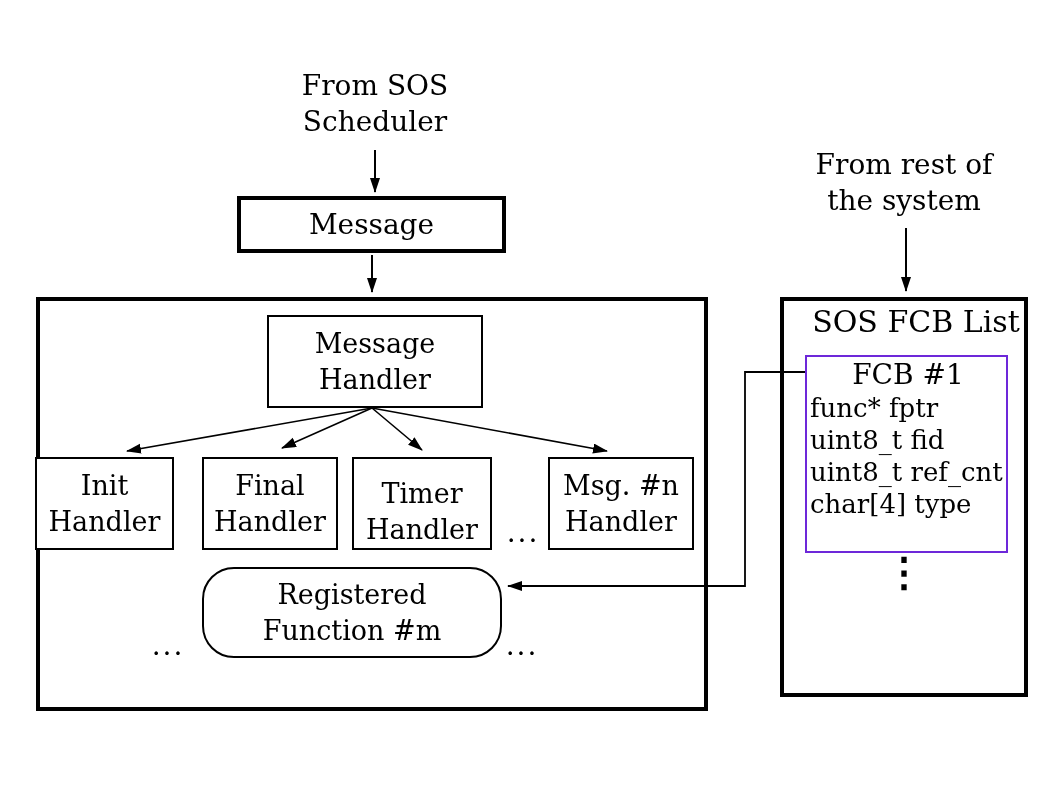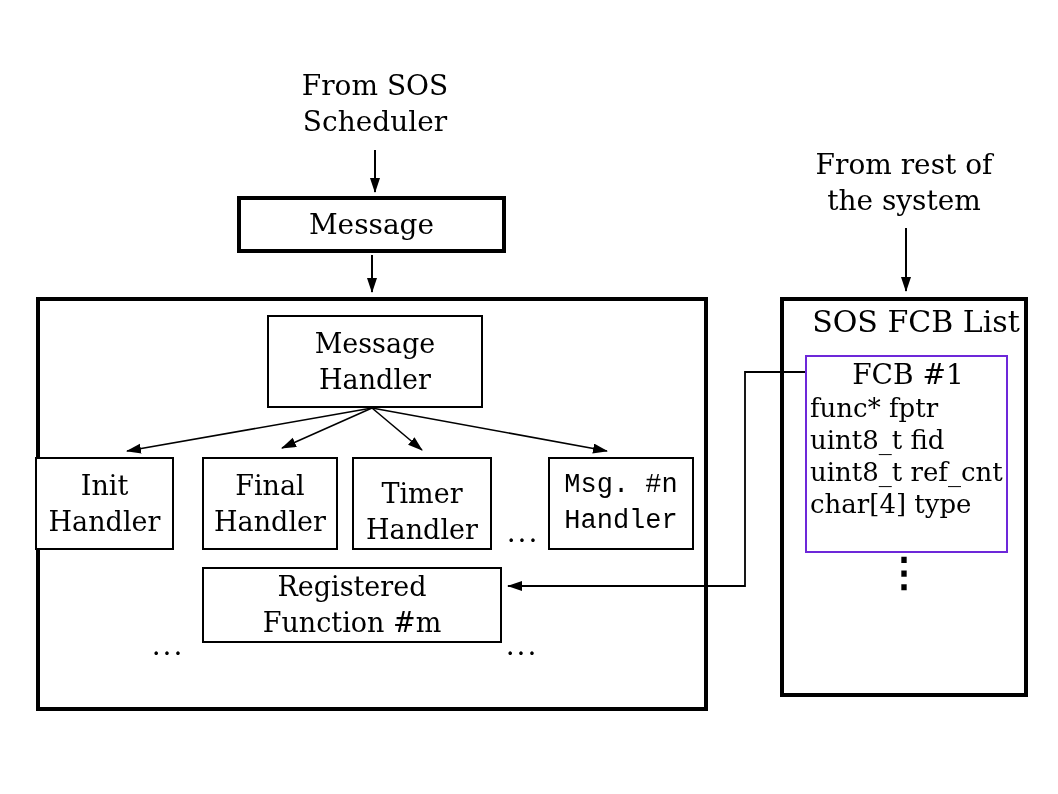--- a/index.html
+++ b/index.html
@@ -120,26 +120,26 @@
   </div>
   <div class="box" style="left:202px; top:457px; width:136px; height:93px;">
     <span class="box-label">Final
 Handler</span>
   </div>
   <div class="box" style="left:352px; top:457px; width:140px; height:93px;align-items:flex-end;">
     <span class="box-label">Timer
 Handler</span>
   </div>
   <div class="ellipsis" style="left:503px; top:519px; width:40px; text-align:center;">...</div>
-  <div class="box" style="left:548px; top:457px; width:146px; height:93px;font-family:Liberation Mono, monospace;">
+  <div class="box" style="left:548px; top:457px; width:146px; height:93px;">
     <span class="box-label">Msg. #n
 Handler</span>
   </div>
 
-  <div class="box" style="left:202px; top:567px; width:300px; height:76px;">
+  <div class="box" style="left:202px; top:567px; width:300px; height:91px;border-radius:32px;">
     <span class="box-label">Registered
 Function #m</span>
   </div>
   <div class="ellipsis" style="left:148px; top:632px; width:40px; text-align:center;">...</div>
   <div class="ellipsis" style="left:502px; top:632px; width:40px; text-align:center;">...</div>
 
 
   <div class="abs caption" style="left:780px; top:147px; width:248px;">From rest of
 the system</div>
 

